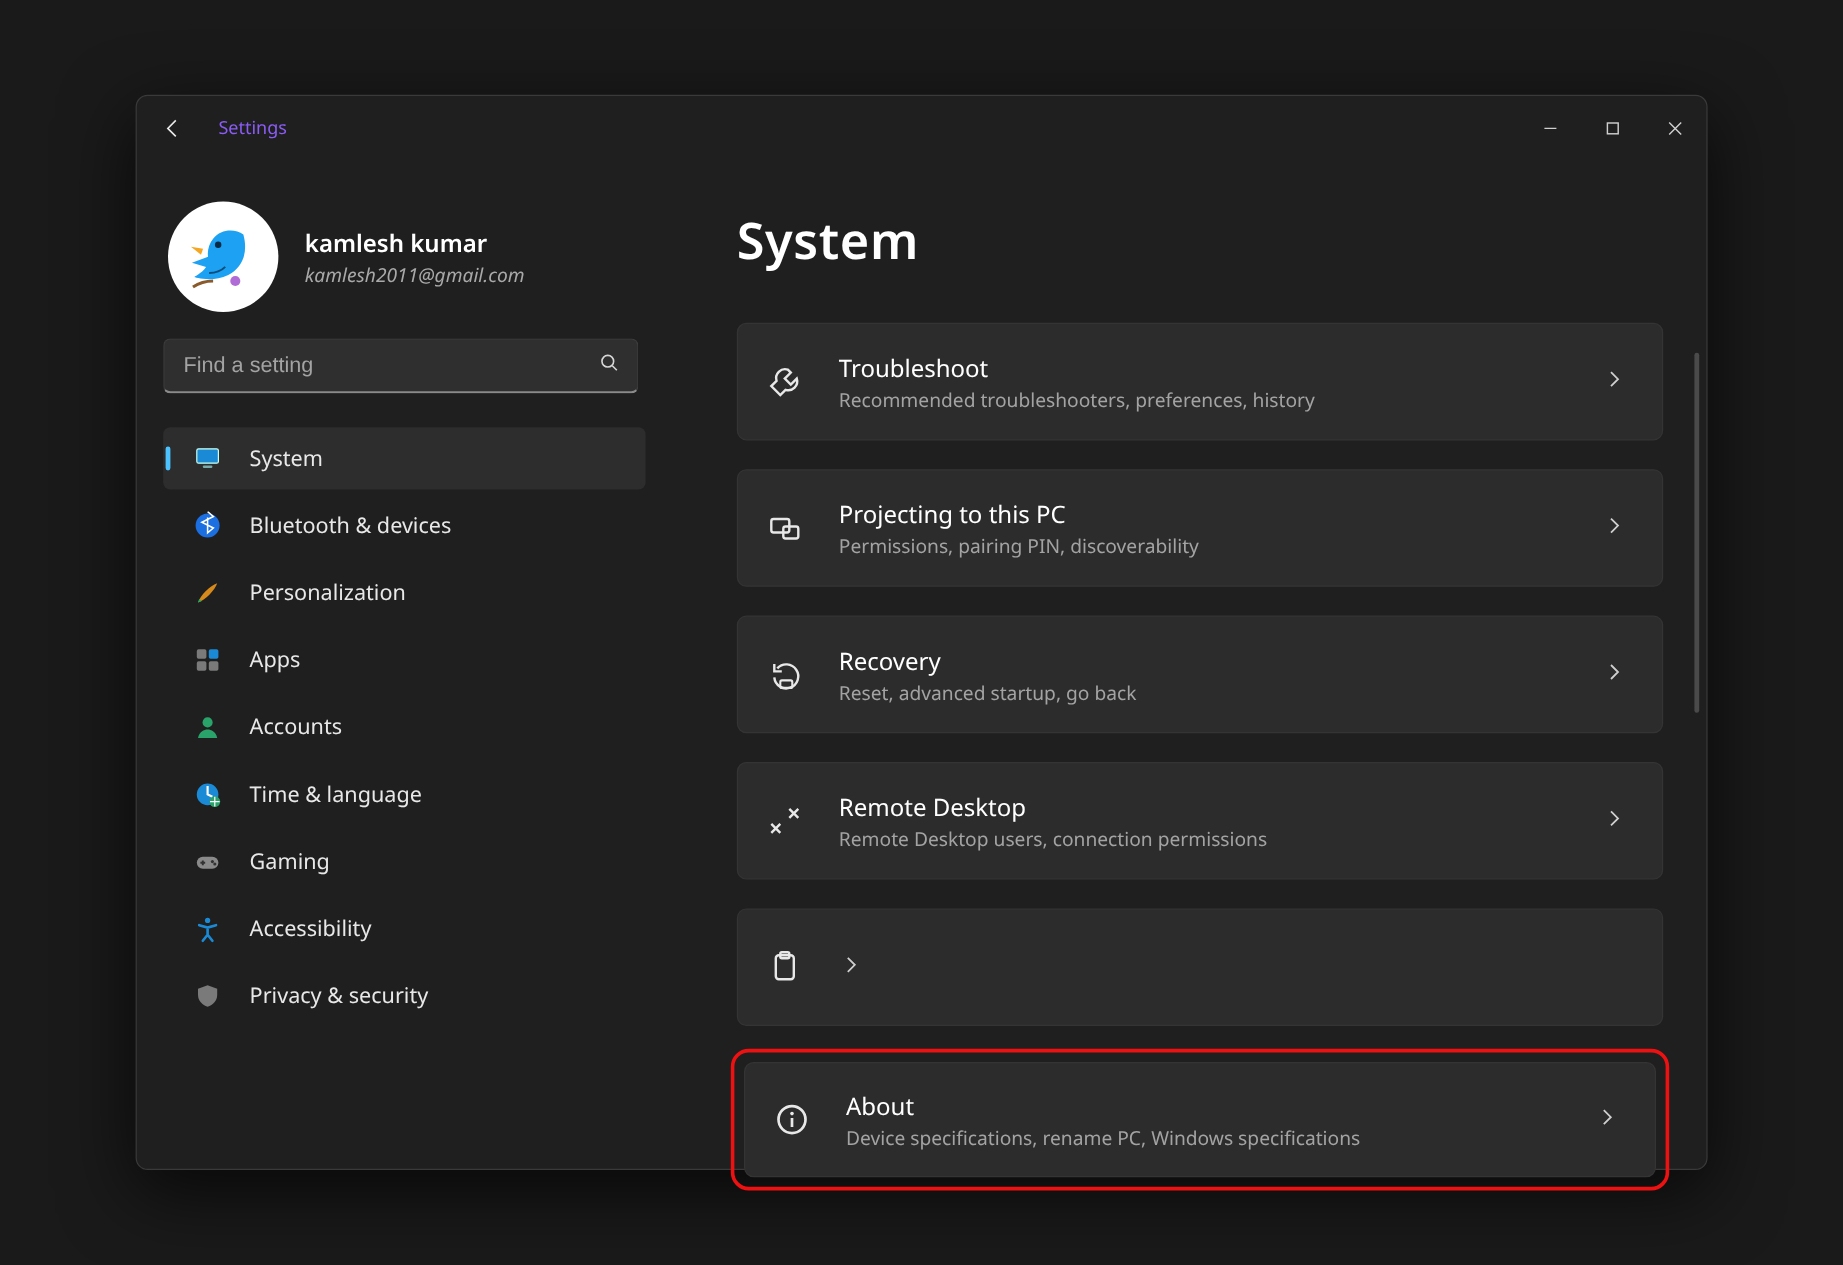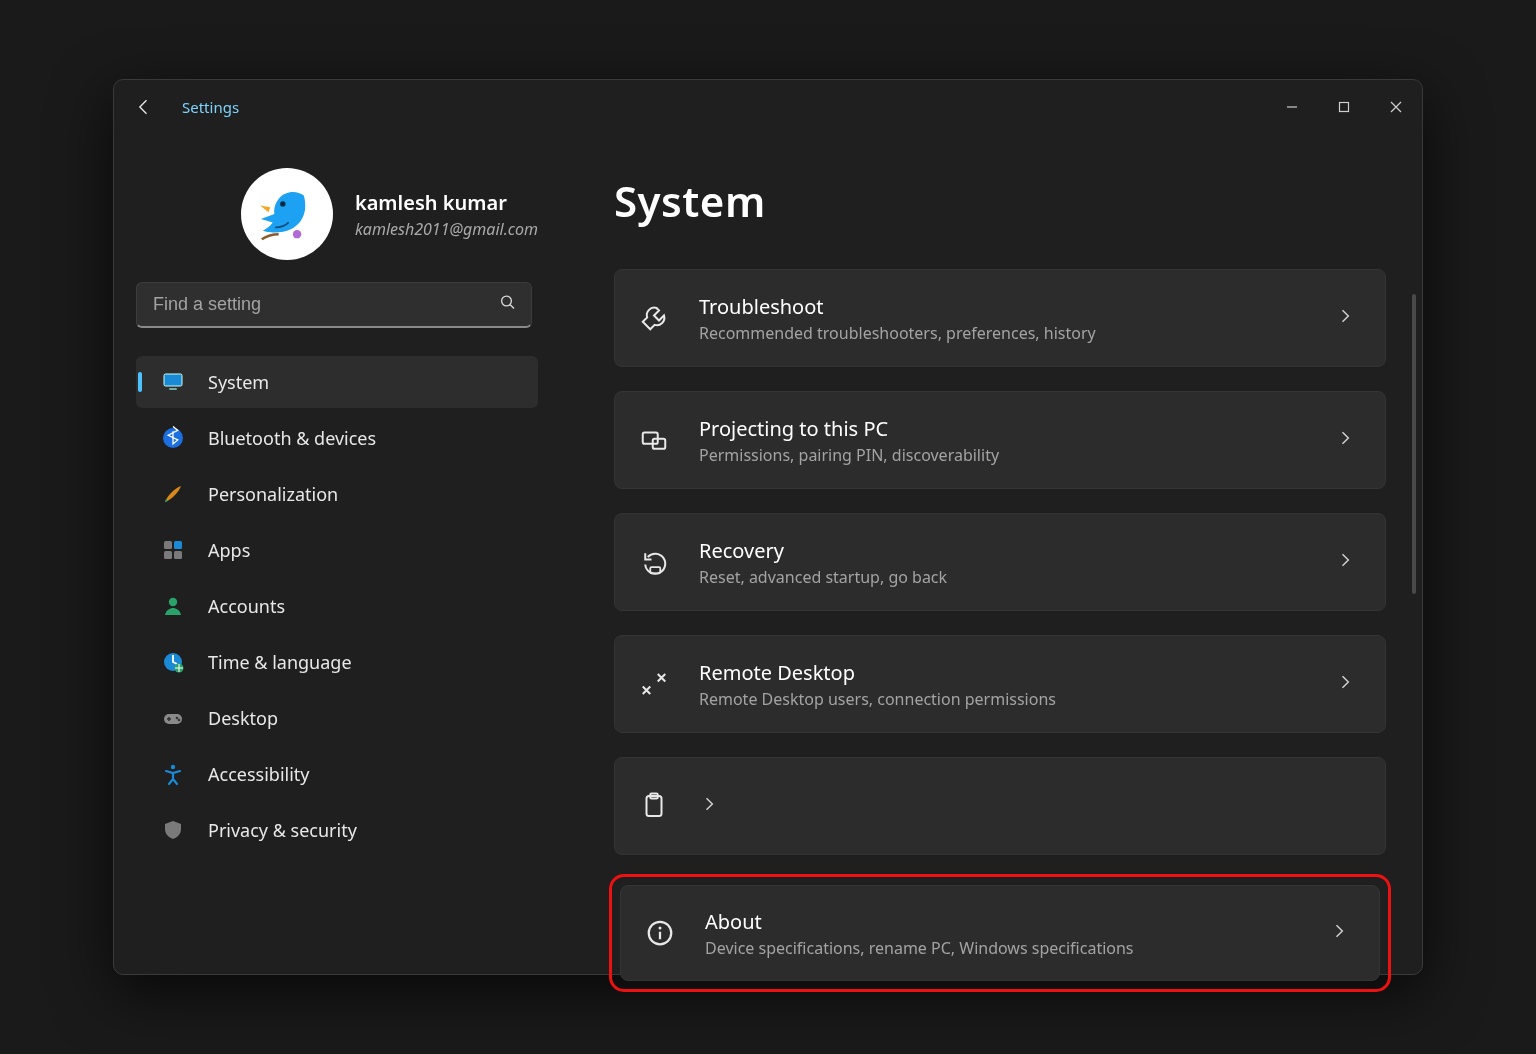--- a/index.html
+++ b/index.html
@@ -34,21 +34,21 @@
   .titlebar-left {
     display: flex;
     align-items: center;
     gap: 14px;
   }
   .back-btn {
     width: 48px; height: 48px;
     display: flex; align-items: center; justify-content: center;
     border-radius: 6px;
   }
-  .app-title { font-size: 15px; color: #7dd3fc; }
+  .app-title { font-size: 15px; color: #8b5cf6; }
   .win-controls { display: flex; }
   .win-btn {
     width: 52px; height: 38px;
     display: flex; align-items: center; justify-content: center;
   }
   
   .body {
     flex: 1;
     display: flex;
     min-height: 0;
@@ -59,21 +59,20 @@
     padding: 34px 20px 0 22px;
     display: flex;
     flex-direction: column;
     gap: 22px;
   }
   .profile {
     display: flex;
     align-items: center;
     gap: 22px;
     padding-left: 4px;
-    justify-content: flex-end;
   }
   .avatar {
     width: 92px; height: 92px; border-radius: 50%;
     background: #fff;
     display: flex; align-items: center; justify-content: center;
     overflow: hidden;
   }
   .user-name { font-size: 20px; font-weight: 600; color: #fff; }
   .user-email { font-size: 16px; color: #a9a9a9; margin-top: 2px; font-style: italic; }
   .search-wrap { padding-right: 6px; }
@@ -263,21 +262,21 @@
               </svg>
             </span>
             <span>Time &amp; language</span>
           </div>
           <div class="nav-item">
             <span class="icon-slot">
               <svg width="24" height="24" viewBox="0 0 24 24">
                 <use href="#gamepad-icon"></use>
               </svg>
             </span>
-            <span>Desktop</span>
+            <span>Gaming</span>
           </div>
           <div class="nav-item">
             <span class="icon-slot">
               <svg width="24" height="24" viewBox="0 0 24 24">
                 <use href="#accessibility-icon"></use>
               </svg>
             </span>
             <span>Accessibility</span>
           </div>
           <div class="nav-item">

